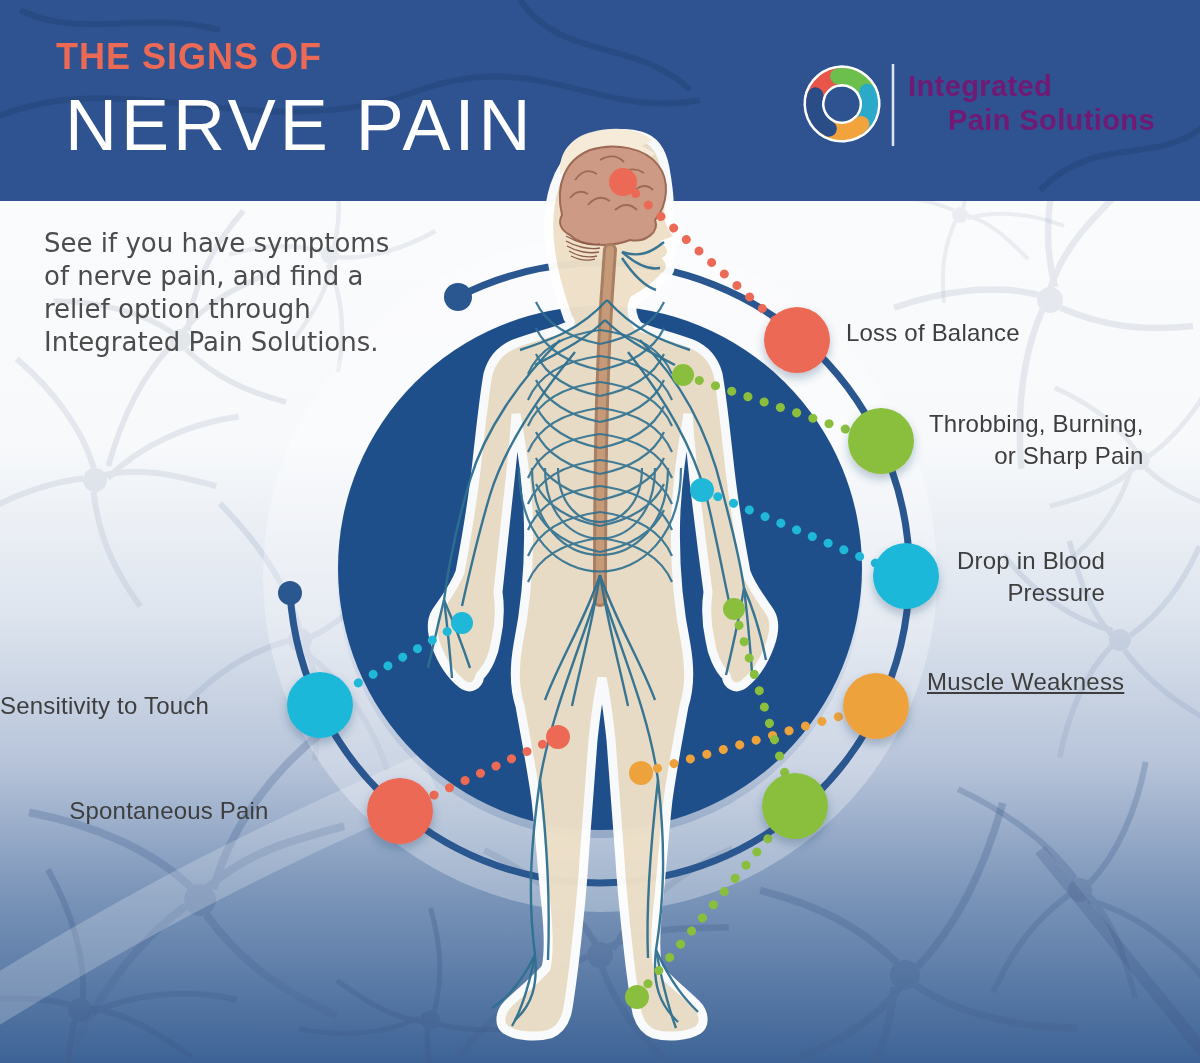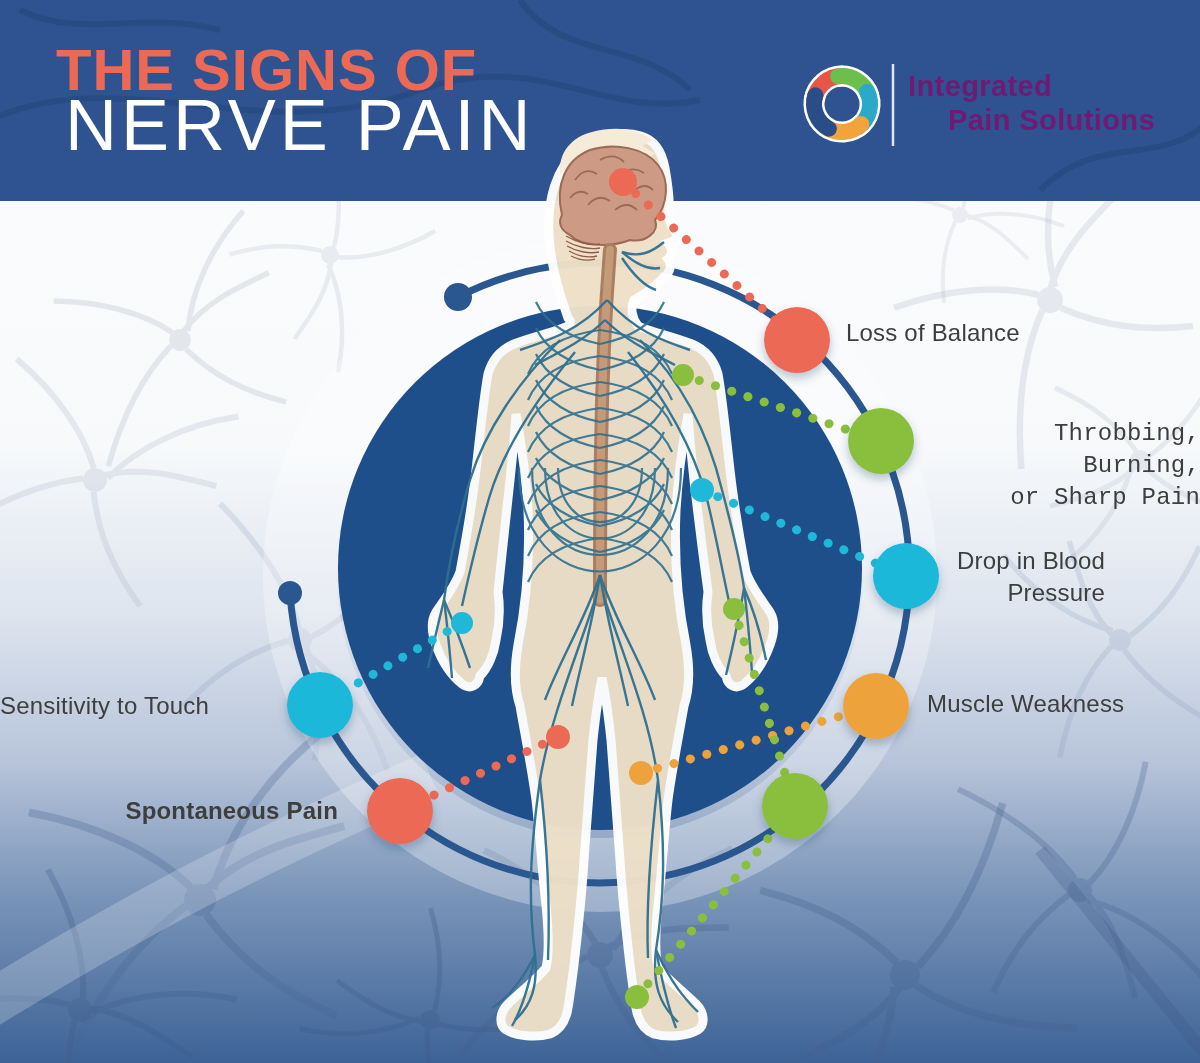--- a/index.html
+++ b/index.html
@@ -1,36 +1,36 @@
 <!DOCTYPE html>
 <html><head>
 <meta charset="utf-8">
 <style>
   html,body{margin:0;padding:0;background:#223;}
   .poster{position:relative;width:1200px;height:1063px;overflow:hidden;
           font-family:"Liberation Sans",sans-serif;background:#fff;}
   .poster svg.scene{position:absolute;left:0;top:0;width:1200px;height:1063px;display:block;}
   .txt{position:absolute;}
-  .title1{left:56px;top:36px;font-size:58px;font-weight:bold;color:#ec6a55;letter-spacing:1px;}
+  .title1{left:56px;top:36px;font-size:36px;font-weight:bold;color:#ec6a55;letter-spacing:1px;}
   .title2{left:51px;top:84px;font-size:72px;font-weight:300;color:#ffffff;letter-spacing:4px;
           font-family:"Liberation Sans",sans-serif;margin-left:14px;}
   .logo-line{left:908px;color:#701a75;font-weight:bold;font-size:29px;letter-spacing:.4px;}
   .logo-line.l1{top:70px;}
   .logo-line.l2{top:104px;margin-left:40px;}
   .intro{left:44px;top:227px;font-size:26px;line-height:33px;color:#4c4c4c;
          font-family:"DejaVu Sans","Liberation Sans",sans-serif;}
   .sym-label{position:absolute;font-size:24px;line-height:32px;color:#3e3e3e;
              white-space:pre-line;font-family:"Liberation Sans",sans-serif;letter-spacing:.2px;text-align:right;}
   .lbl-loss{left:846px;top:317px;}
-  .lbl-throb{left:929px;top:418px;font-family:Liberation Mono, monospace;}
+  .lbl-throb{left:929px;top:408px;}
   .lbl-drop{left:957px;top:545px;}
-  .lbl-muscle{left:927px;top:688px;}
+  .lbl-muscle{left:927px;top:666px;text-decoration:underline;}
   .lbl-numb{left:849px;top:782px;}
   .lbl-sens{left:0;top:690px;width:267px;text-align:left;}
-  .lbl-spont{left:0;top:795px;width:338px;text-align:right;font-weight:bold;}
+  .lbl-spont{left:0;top:795px;width:338px;text-align:center;}
 </style>
 </head>
 <body>
 
 <div class="poster">
 
 <svg class="scene" viewBox="0 0 1200 1063">
   <defs>
     <linearGradient id="bgGrad" x1="0" y1="0" x2="0" y2="1">
       <stop offset="0%" stop-color="#fdfdfe"></stop>
@@ -241,20 +241,26 @@
     <path d="M828.9,128.7 A28,28 0 0 1 815.4,95.3" stroke="#2a4d87" stroke-width="16"></path>
   </g>
   <line x1="893" y1="64" x2="893" y2="146" stroke="rgba(255,255,255,.85)" stroke-width="2.5"></line>
 </svg>
 
   <div class="txt title1">THE SIGNS OF</div>
   <div class="txt title2">NERVE PAIN</div>
   <div class="txt logo-line l1">Integrated</div>
   <div class="txt logo-line l2">Pain Solutions</div>
 
+  <div class="txt intro">
+    <div>See if you have symptoms</div>
+    <div>of nerve pain, and find a</div>
+    <div>relief option through</div>
+    <div>Integrated Pain Solutions.</div>
+  </div>
 
   <div class="sym-label lbl-loss">Loss of Balance</div>
   <div class="sym-label lbl-throb">Throbbing, Burning,
 or Sharp Pain</div>
   <div class="sym-label lbl-drop">Drop in Blood
 Pressure</div>
   <div class="sym-label lbl-muscle">Muscle Weakness</div>
   <div class="sym-label lbl-sens">Sensitivity to Touch</div>
   <div class="sym-label lbl-spont">Spontaneous Pain</div>
 </div>

